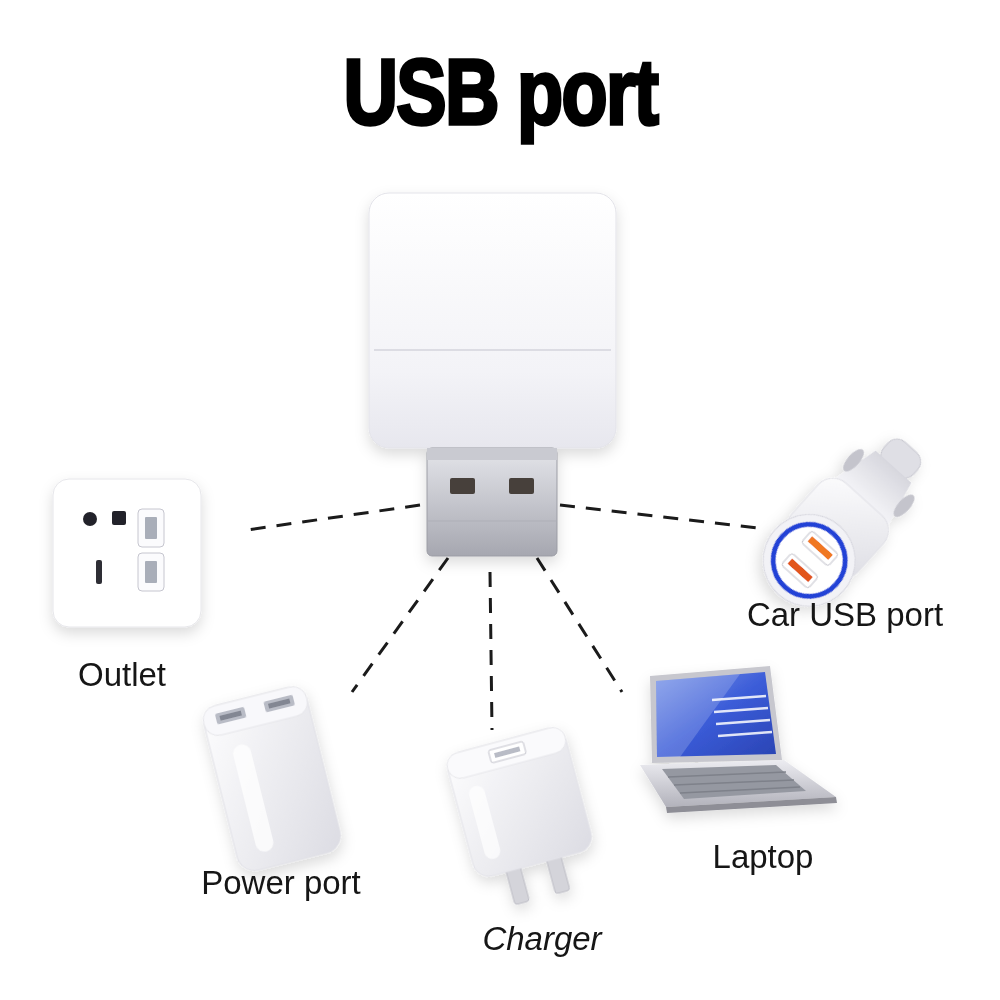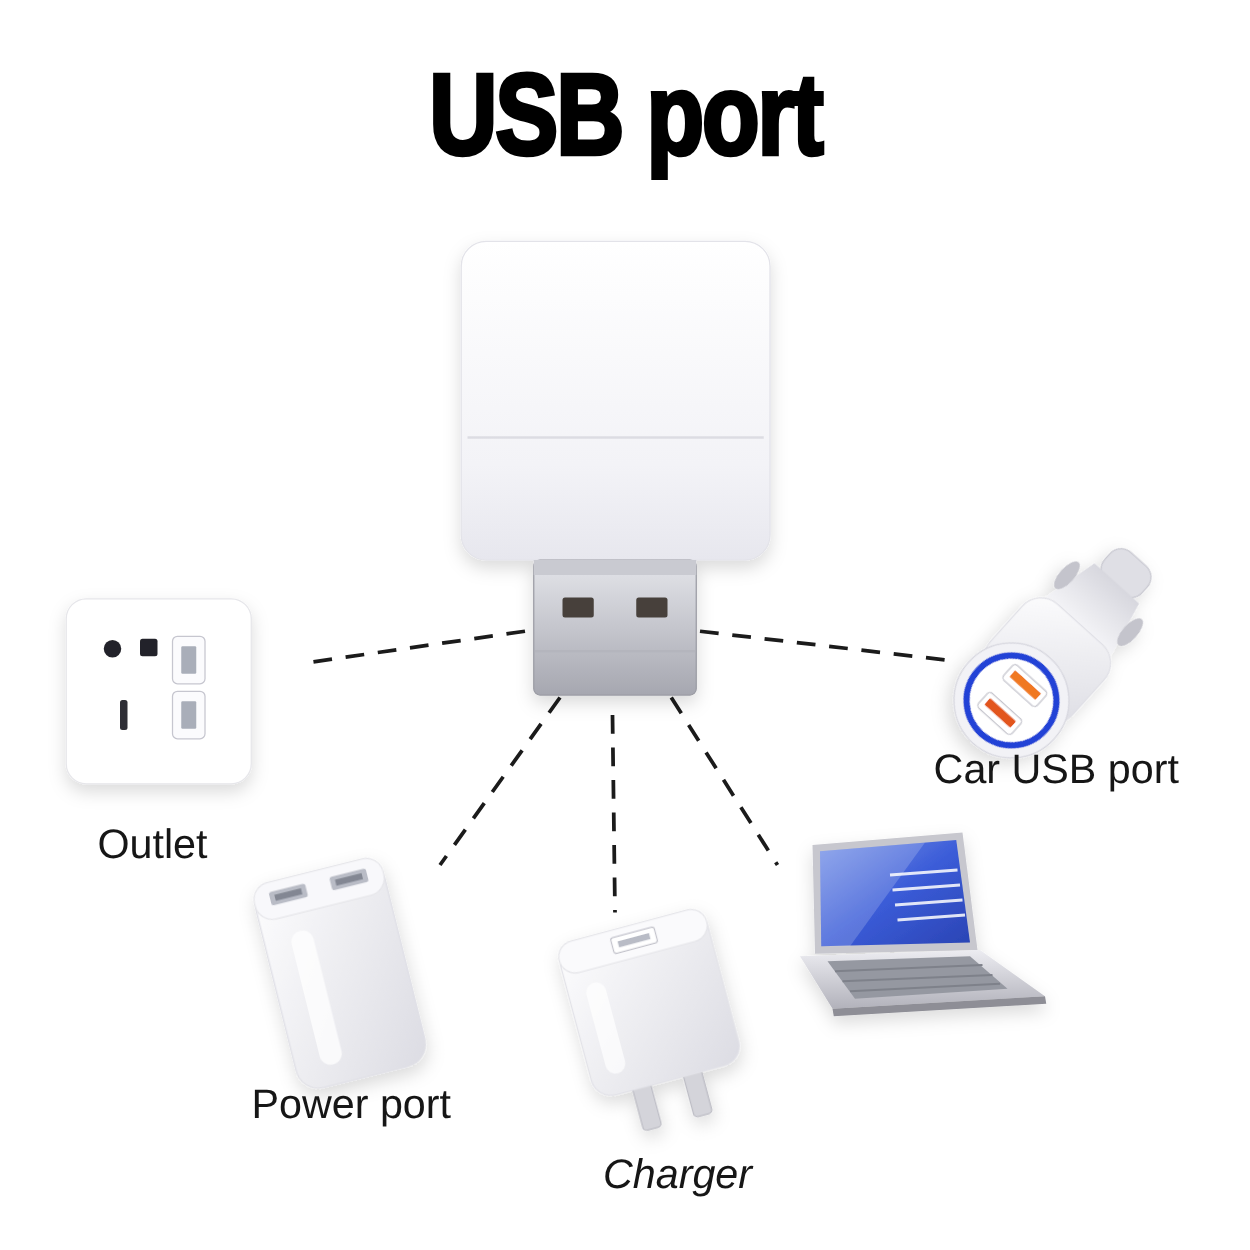--- a/index.html
+++ b/index.html
@@ -142,15 +142,16 @@
       <rect x="832" y="552" width="36" height="16" rx="3" fill="#ffffff" stroke="#c2c2cb"></rect>
       <rect x="836" y="556" width="28" height="7" rx="1" fill="#f07820"></rect>
       <rect x="832" y="582" width="36" height="16" rx="3" fill="#ffffff" stroke="#c2c2cb"></rect>
       <rect x="836" y="586" width="28" height="7" rx="1" fill="#e2551e"></rect>
     </g>
   </svg>
 
   <div class="label" style="left:122px; top:656px;">Outlet</div>
   <div class="label" style="left:281px; top:864px;">Power port</div>
   <div class="label" style="left:542px; top:920px;font-style:italic;">Charger</div>
+  <div class="label" style="left:763px; top:838px;">Laptop</div>
   <div class="label" style="left:845px; top:596px;">Car USB port</div>
 
 </div>
 
 </body></html>

